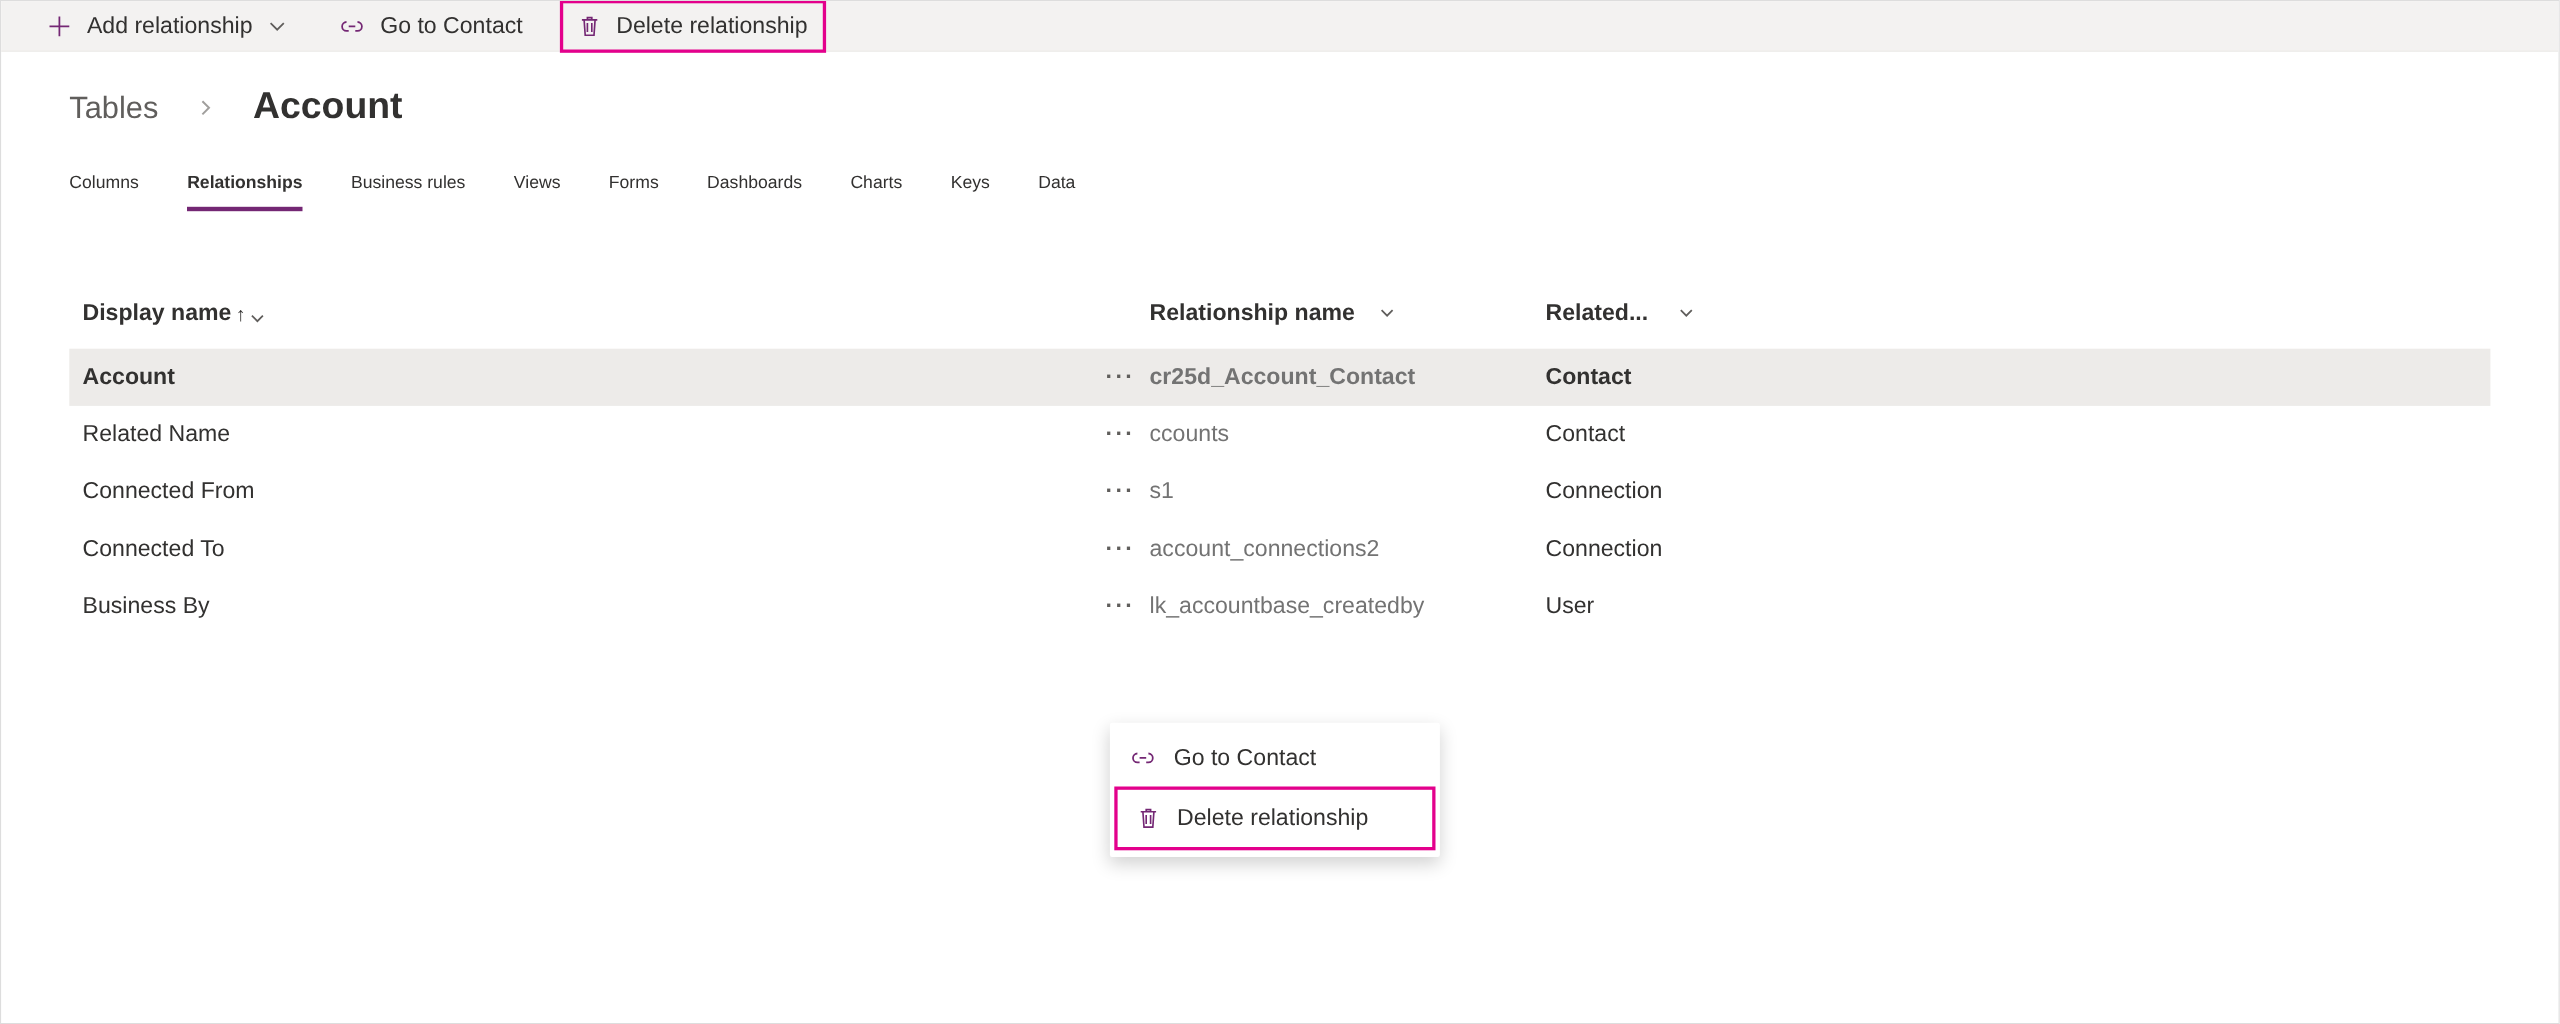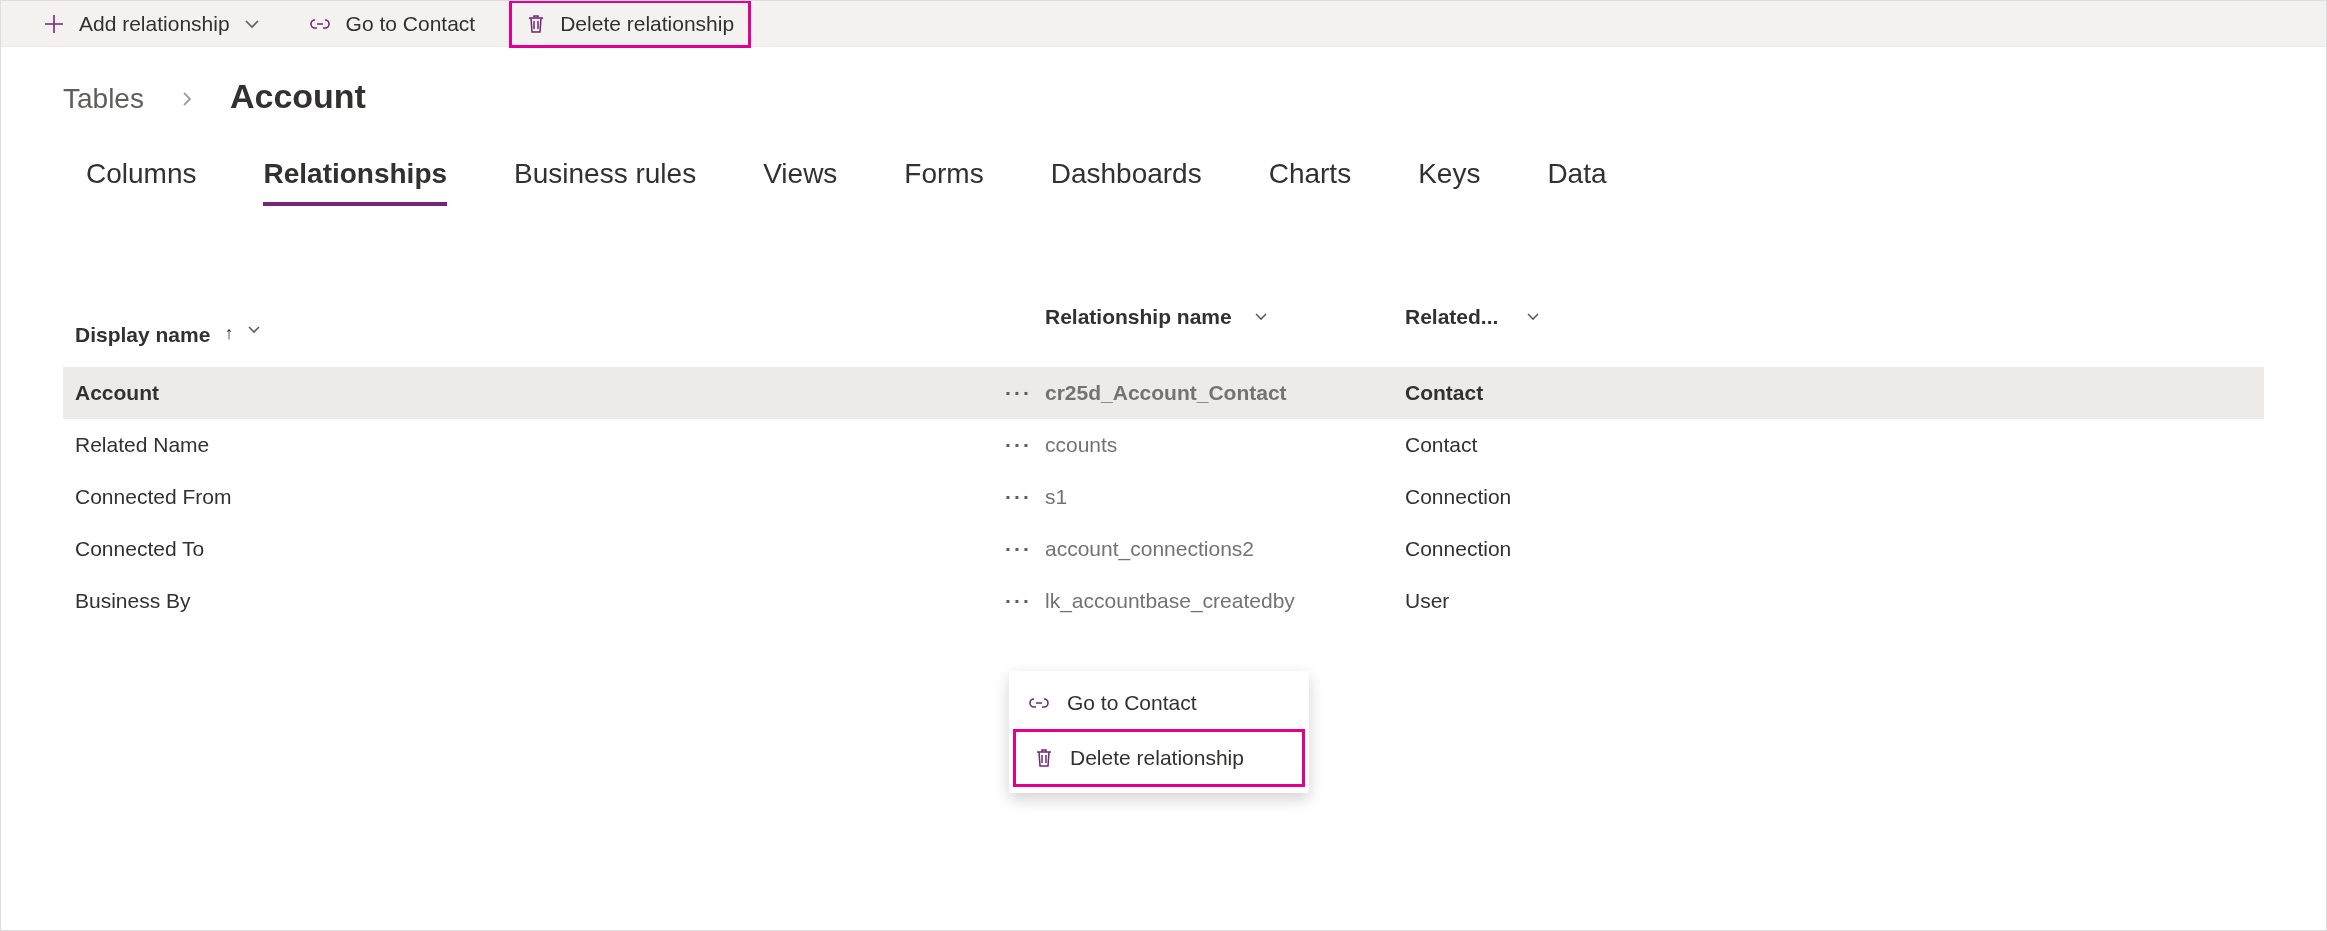--- a/index.html
+++ b/index.html
@@ -55,37 +55,36 @@
     .tabs {
       display: flex;
       gap: 44px;
       border-bottom: 1px solid transparent;
       margin-bottom: 80px;
     }
     .tab {
       padding-bottom: 12px;
       cursor: pointer;
       color: #323130;
-      font-size: 28px;
-      margin-left: 23px;
+      font-size: 16px;
     }
     .tab.active {
       font-weight: 600;
       border-bottom: 4px solid #742774;
       color: #323130;
     }
     .table-wrap { position: relative; }
     .table-header {
       display: flex;
       padding: 0 12px 20px 12px;
       font-weight: 600;
       font-size: 21px;
       color: #323130;
     }
-    .col-display { flex: 0 0 970px; display: flex; align-items: flex-start; gap: 14px; margin-top: 36px; }
+    .col-display { flex: 0 0 970px; display: flex; align-items: flex-end; gap: 4px; }
     .col-relname { flex: 0 0 360px; display: flex; align-items: center; gap: 22px; }
     .col-related { flex: 1; display: flex; align-items: center; gap: 28px; }
     .sort-arrow { font-size: 18px; }
     .chev { color: #605e5c; }
     .row {
       display: flex;
       align-items: center;
       padding: 14px 12px;
       font-size: 21px;
       position: relative;

